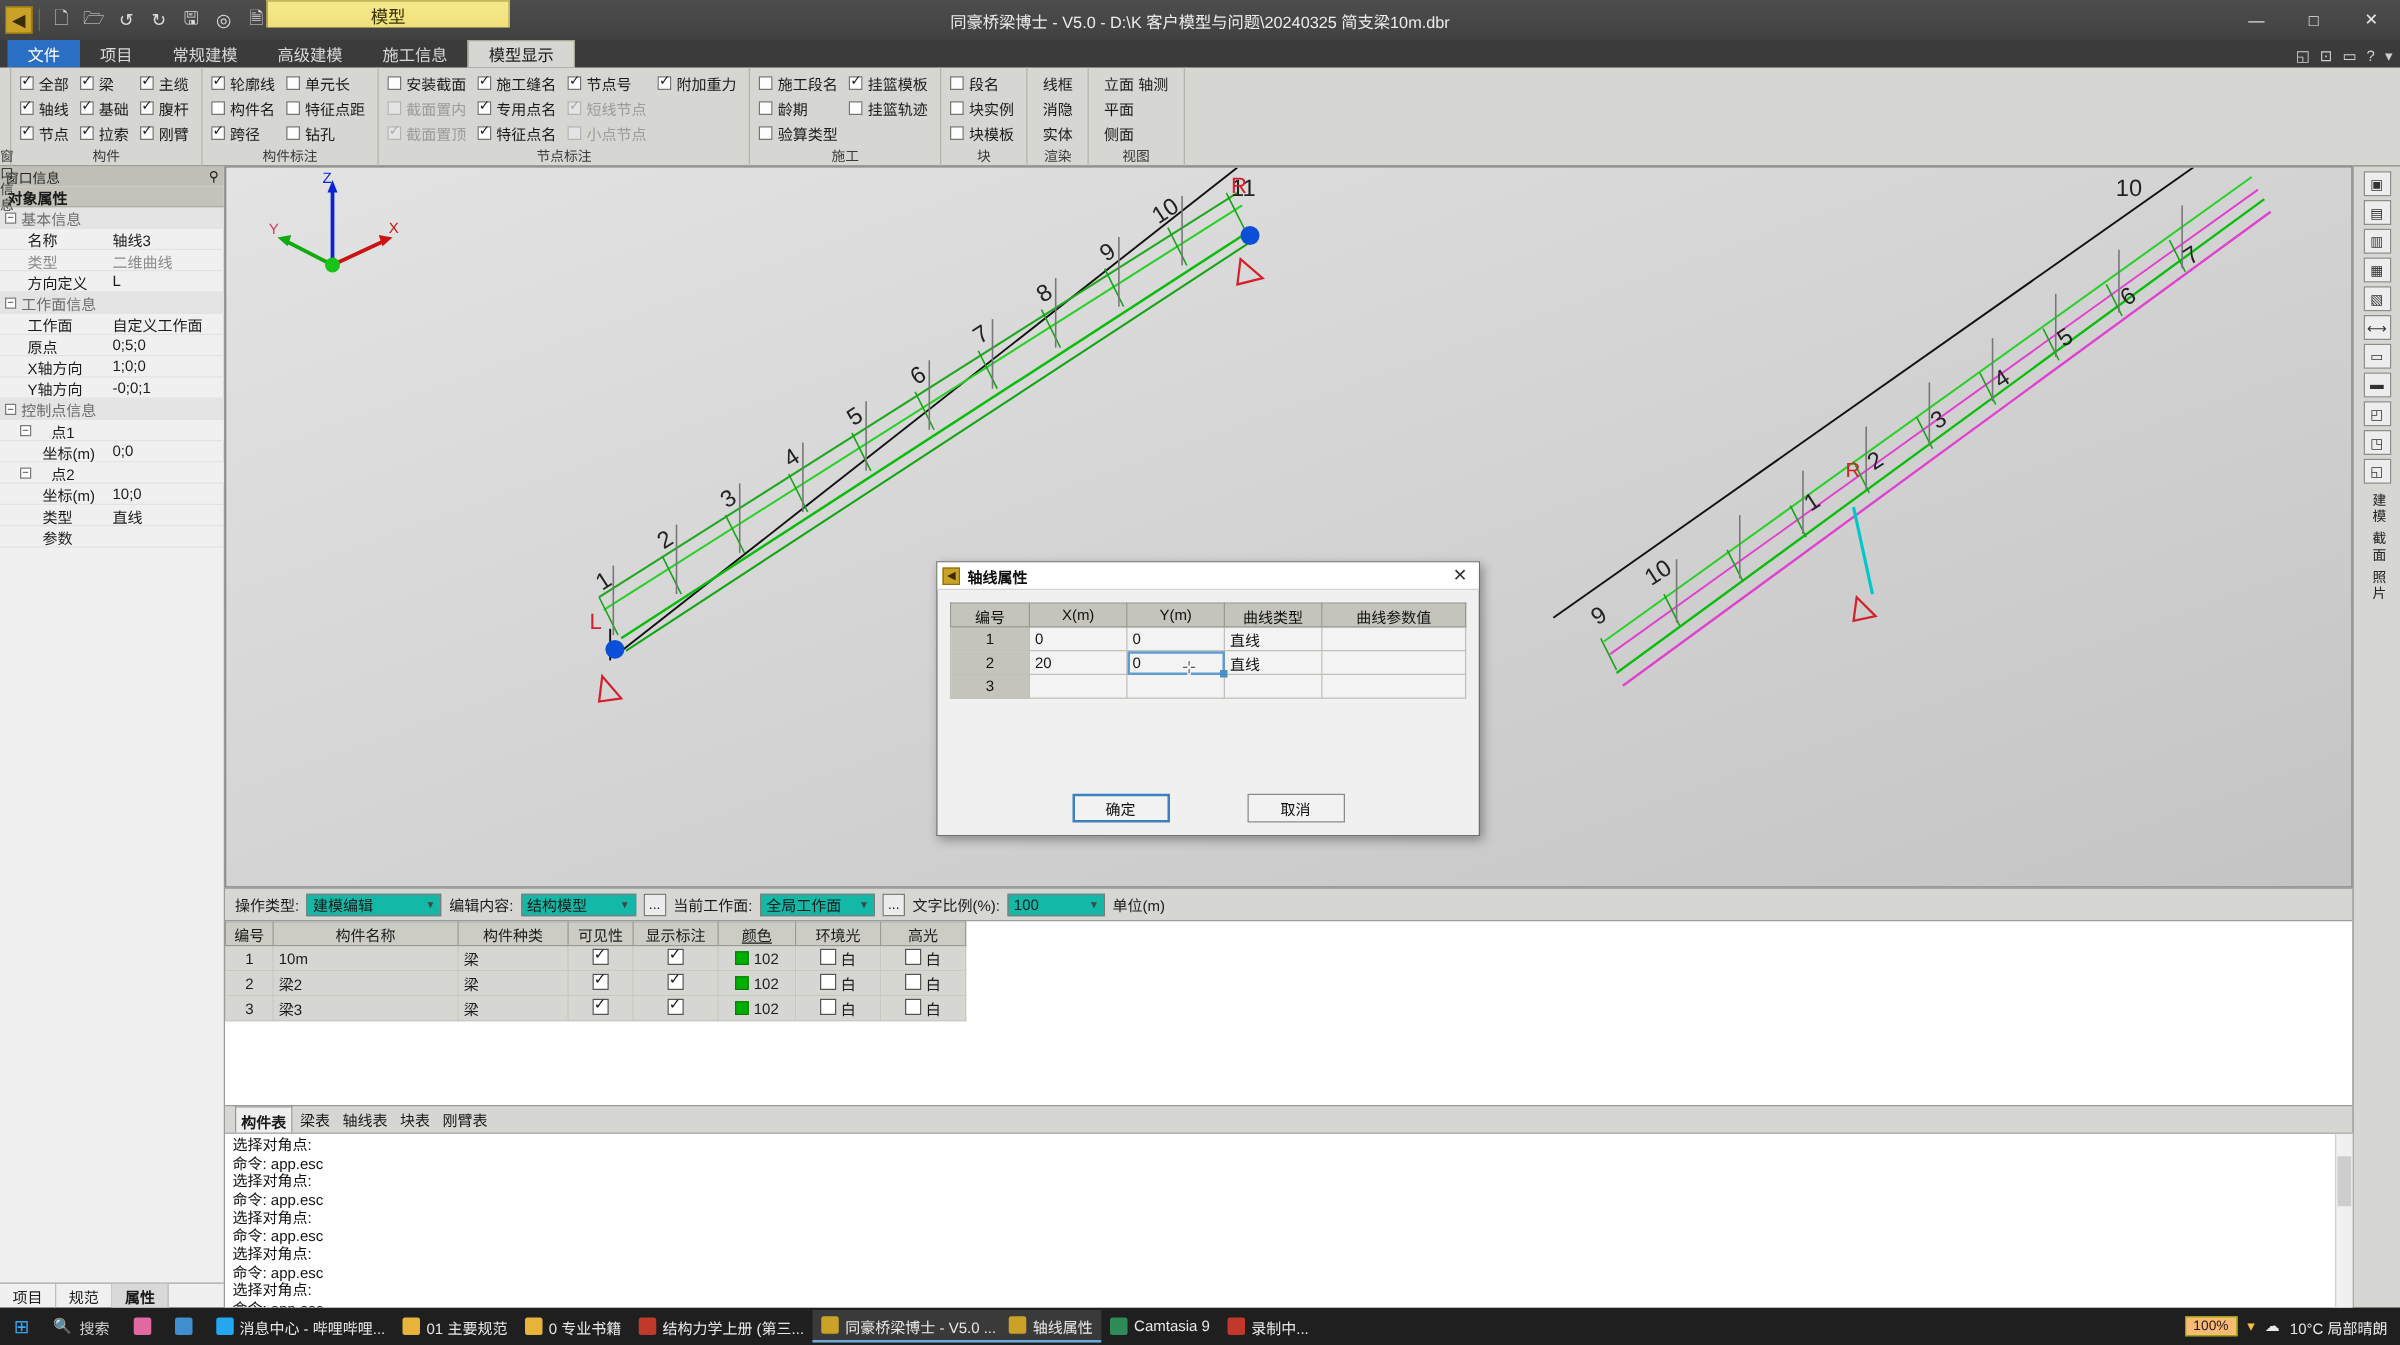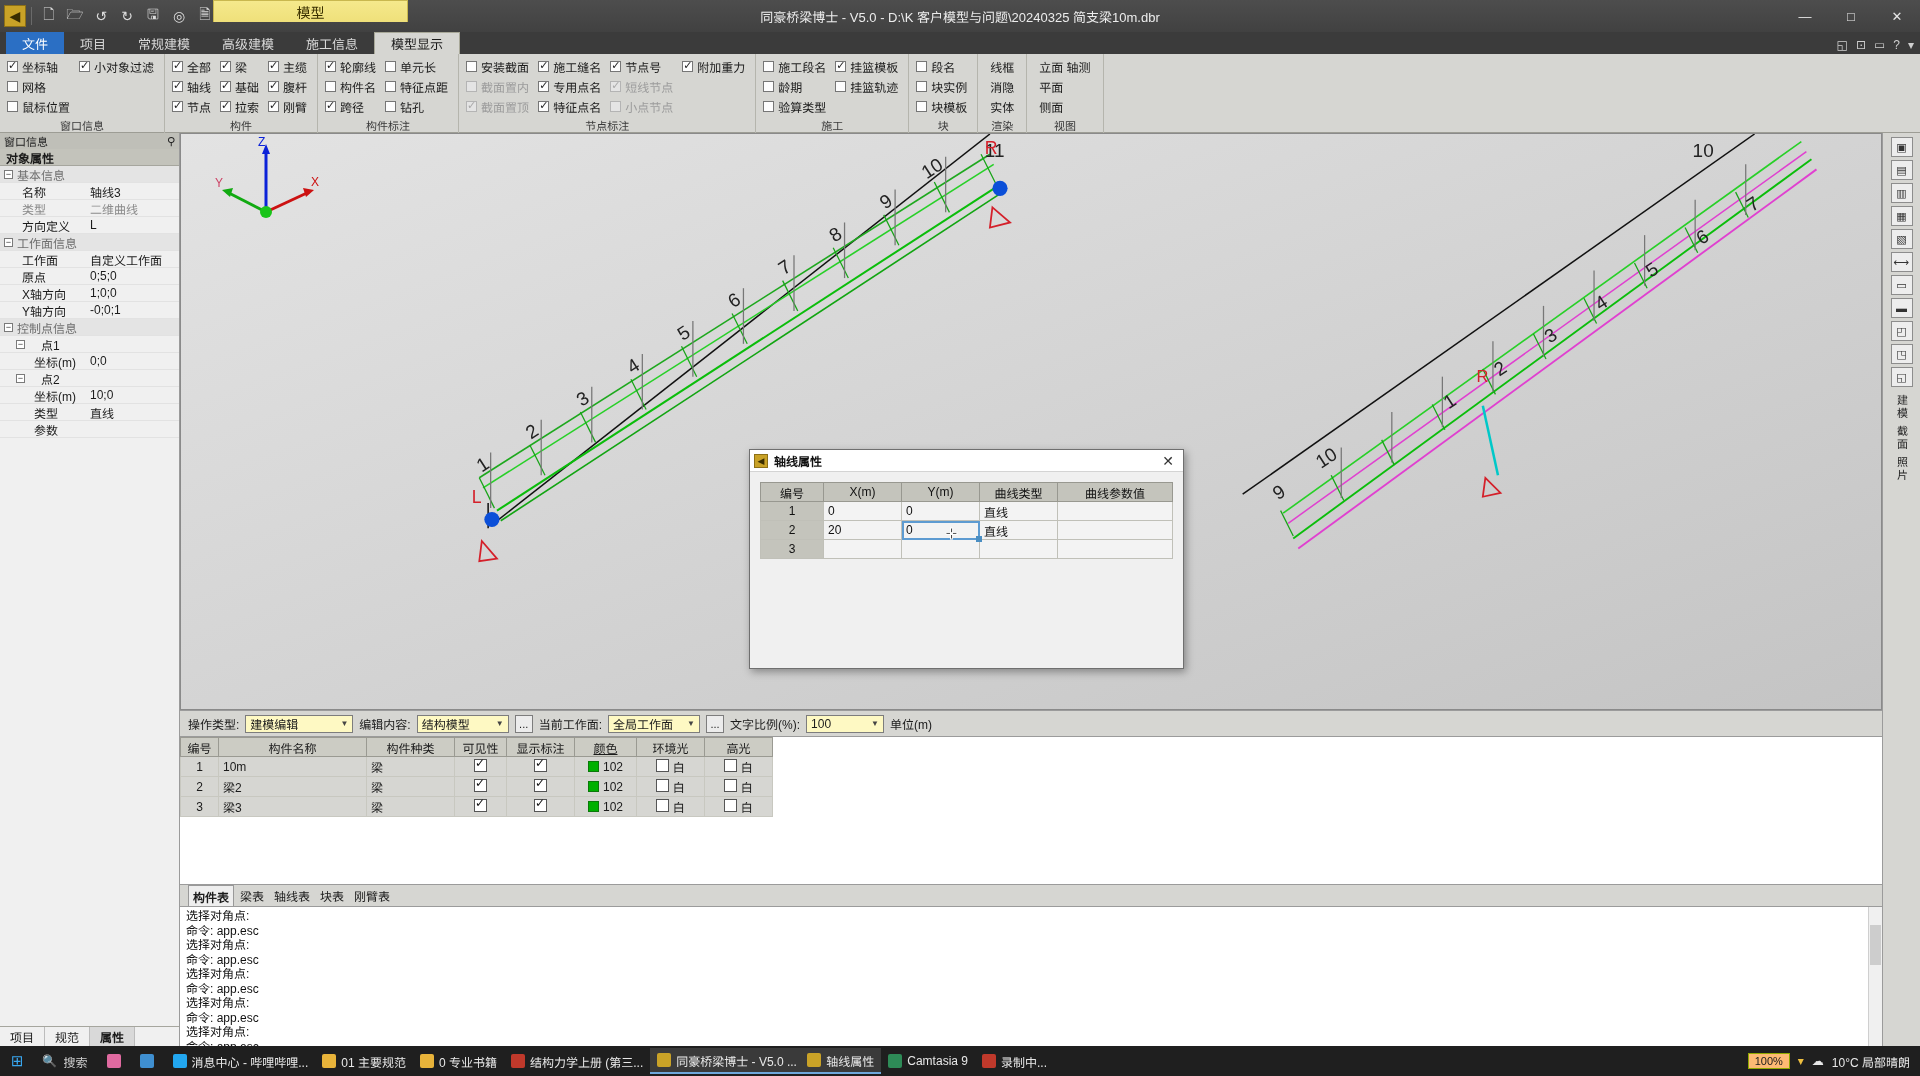--- a/index.html
+++ b/index.html
@@ -97,21 +97,21 @@
   #rtool { width:38px; background:#d6d6d2; border-left:1px solid #9b9b9b;
     display:flex; flex-direction:column; align-items:center; padding-top:4px; gap:3px;}
   .rtbtn { width:22px; height:20px; border:1px solid #8d8d8d; background:#ededed;
     display:flex; align-items:center; justify-content:center; font-size:11px;
     cursor:pointer; color:#333; }
 
   
   #editbar { height:26px; background:#d6d6d2; border-top:1px solid #9b9b9b;
     display:flex; align-items:center; gap:6px; padding:0 8px; font-size:12px;
     color:#1b1b1b; }
-  .sel { height:18px; border:1px solid #7d7d7d; background:#fef9c3; display:flex;
+  .sel { height:18px; border:1px solid #7d7d7d; background:#14b8a6; display:flex;
     align-items:center; padding:0 4px; font-size:12px; min-width:78px;
     justify-content:space-between; cursor:pointer; }
   .sel .car { font-size:8px; color:#444; margin-left:6px;}
   .dotbtn { width:18px; height:18px; border:1px solid #7d7d7d; background:#ececec;
     display:flex; align-items:center; justify-content:center; cursor:pointer;
     font-size:11px; }
 
   
   #gridwrap { height:148px; background:#fff; border-top:1px solid #9b9b9b;
      overflow:hidden; }
@@ -222,42 +222,20 @@
     <span>◱</span>
     <span>⊡</span>
     <span>▭</span>
     <span>?</span>
     <span>▾</span>
   </div>
 </div>
 
 <div id="ribbon">
     <div class="rgroup">
-      <div class="rcols">
-        <div class="rcol">
-          <div class="chk">
-            <span class="box on"></span>
-            <span>坐标轴</span>
-          </div>
-          <div class="chk">
-            <span class="box"></span>
-            <span>网格</span>
-          </div>
-          <div class="chk">
-            <span class="box"></span>
-            <span>鼠标位置</span>
-          </div>
-        </div>
-        <div class="rcol">
-          <div class="chk">
-            <span class="box on"></span>
-            <span>小对象过滤</span>
-          </div>
-        </div>
-      </div>
       <div class="rgroup-title">窗口信息</div>
     </div>
     <div class="rgroup">
       <div class="rcols">
         <div class="rcol">
           <div class="chk">
             <span class="box on"></span>
             <span>全部</span>
           </div>
           <div class="chk">
@@ -695,20 +673,24 @@
                   <td class="rowid">3</td>
                   <td class=""></td>
                   <td class=""></td>
                   <td class=""></td>
                   <td class=""></td>
                 </tr>
               </tbody>
           </table>
         <div class="cursor-plus" style="left: 195px; top: 53px; font-size: 15px; font-weight: bold; -webkit-text-stroke: 1px rgb(255, 255, 255); position: absolute;">✛</div>
           </div>
+        <div id="dlg-foot">
+          <button class="dbtn primary">确定</button>
+          <button class="dbtn">取消</button>
+        </div>
       </div>
     </div>
 
     <div id="editbar">
       <span>操作类型:</span>
       <div class="sel" style="width:108px">
         <span>建模编辑</span>
           <span class="car">▼</span>
       </div>
       <span>编辑内容:</span>

